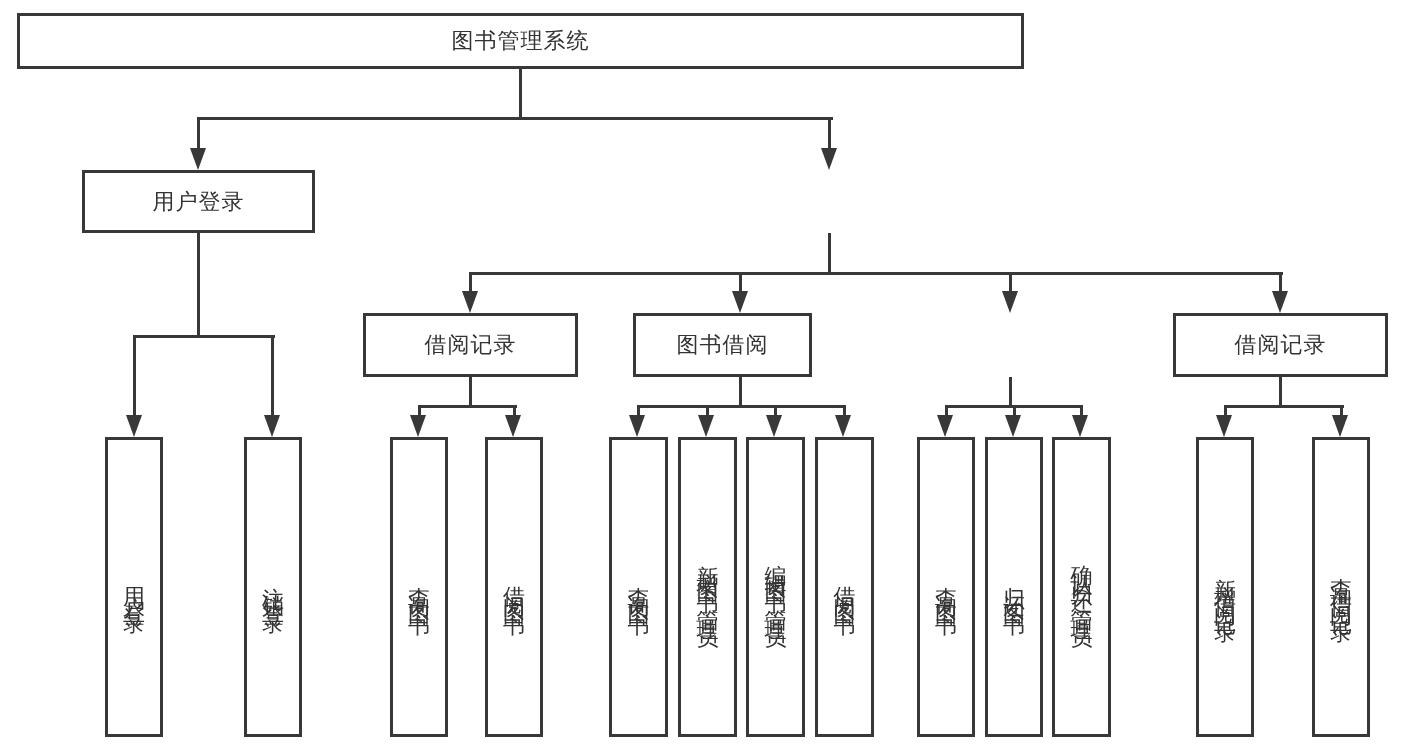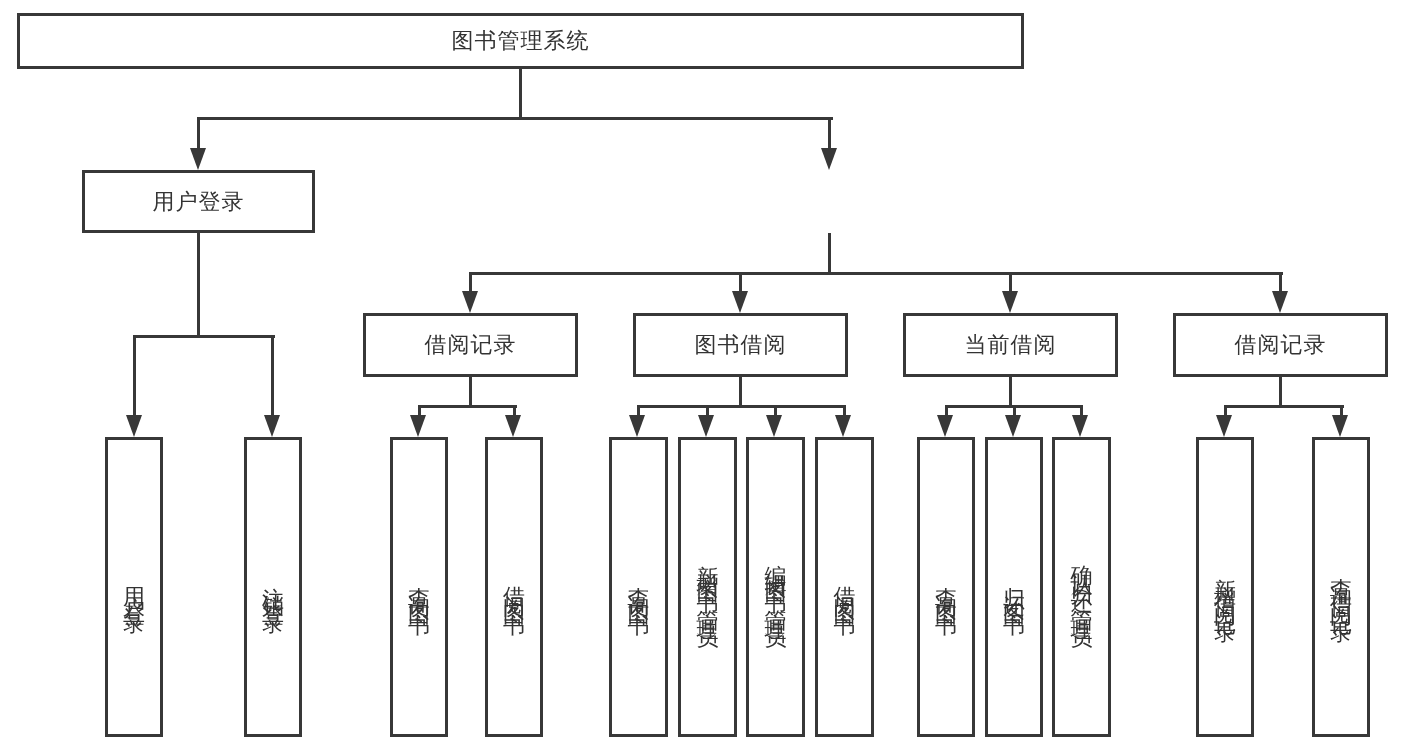--- a/index.html
+++ b/index.html
@@ -95,25 +95,22 @@
     <span class="htext">图书管理系统</span>
   </div>
 
   <div class="box hbox" style="left:82px;top:170px;width:233px;height:63px">
     <span class="htext">用户登录</span>
   </div>
 
   <div class="box hbox" style="left:363px;top:313px;width:215px;height:64px">
     <span class="htext">借阅记录</span>
   </div>
-  <div class="box hbox" style="left:633px;top:313px;width:215px;height:64px">
+  <div class="box hbox" style="left:633px;top:313px;width:179px;height:64px">
     <span class="htext">图书借阅</span>
-  </div>
-  <div class="box hbox" style="left:903px;top:313px;width:215px;height:64px">
-    <span class="htext">当前借阅</span>
   </div>
   <div class="box hbox" style="left:1173px;top:313px;width:215px;height:64px">
     <span class="htext">借阅记录</span>
   </div>
 
   <div class="box vbox" style="left:105px;top:437px;width:58px;height:300px">
     <span class="vtext">用户登录</span>
   </div>
   <div class="box vbox" style="left:244px;top:437px;width:58px;height:300px">
     <span class="vtext">注销登录</span>

